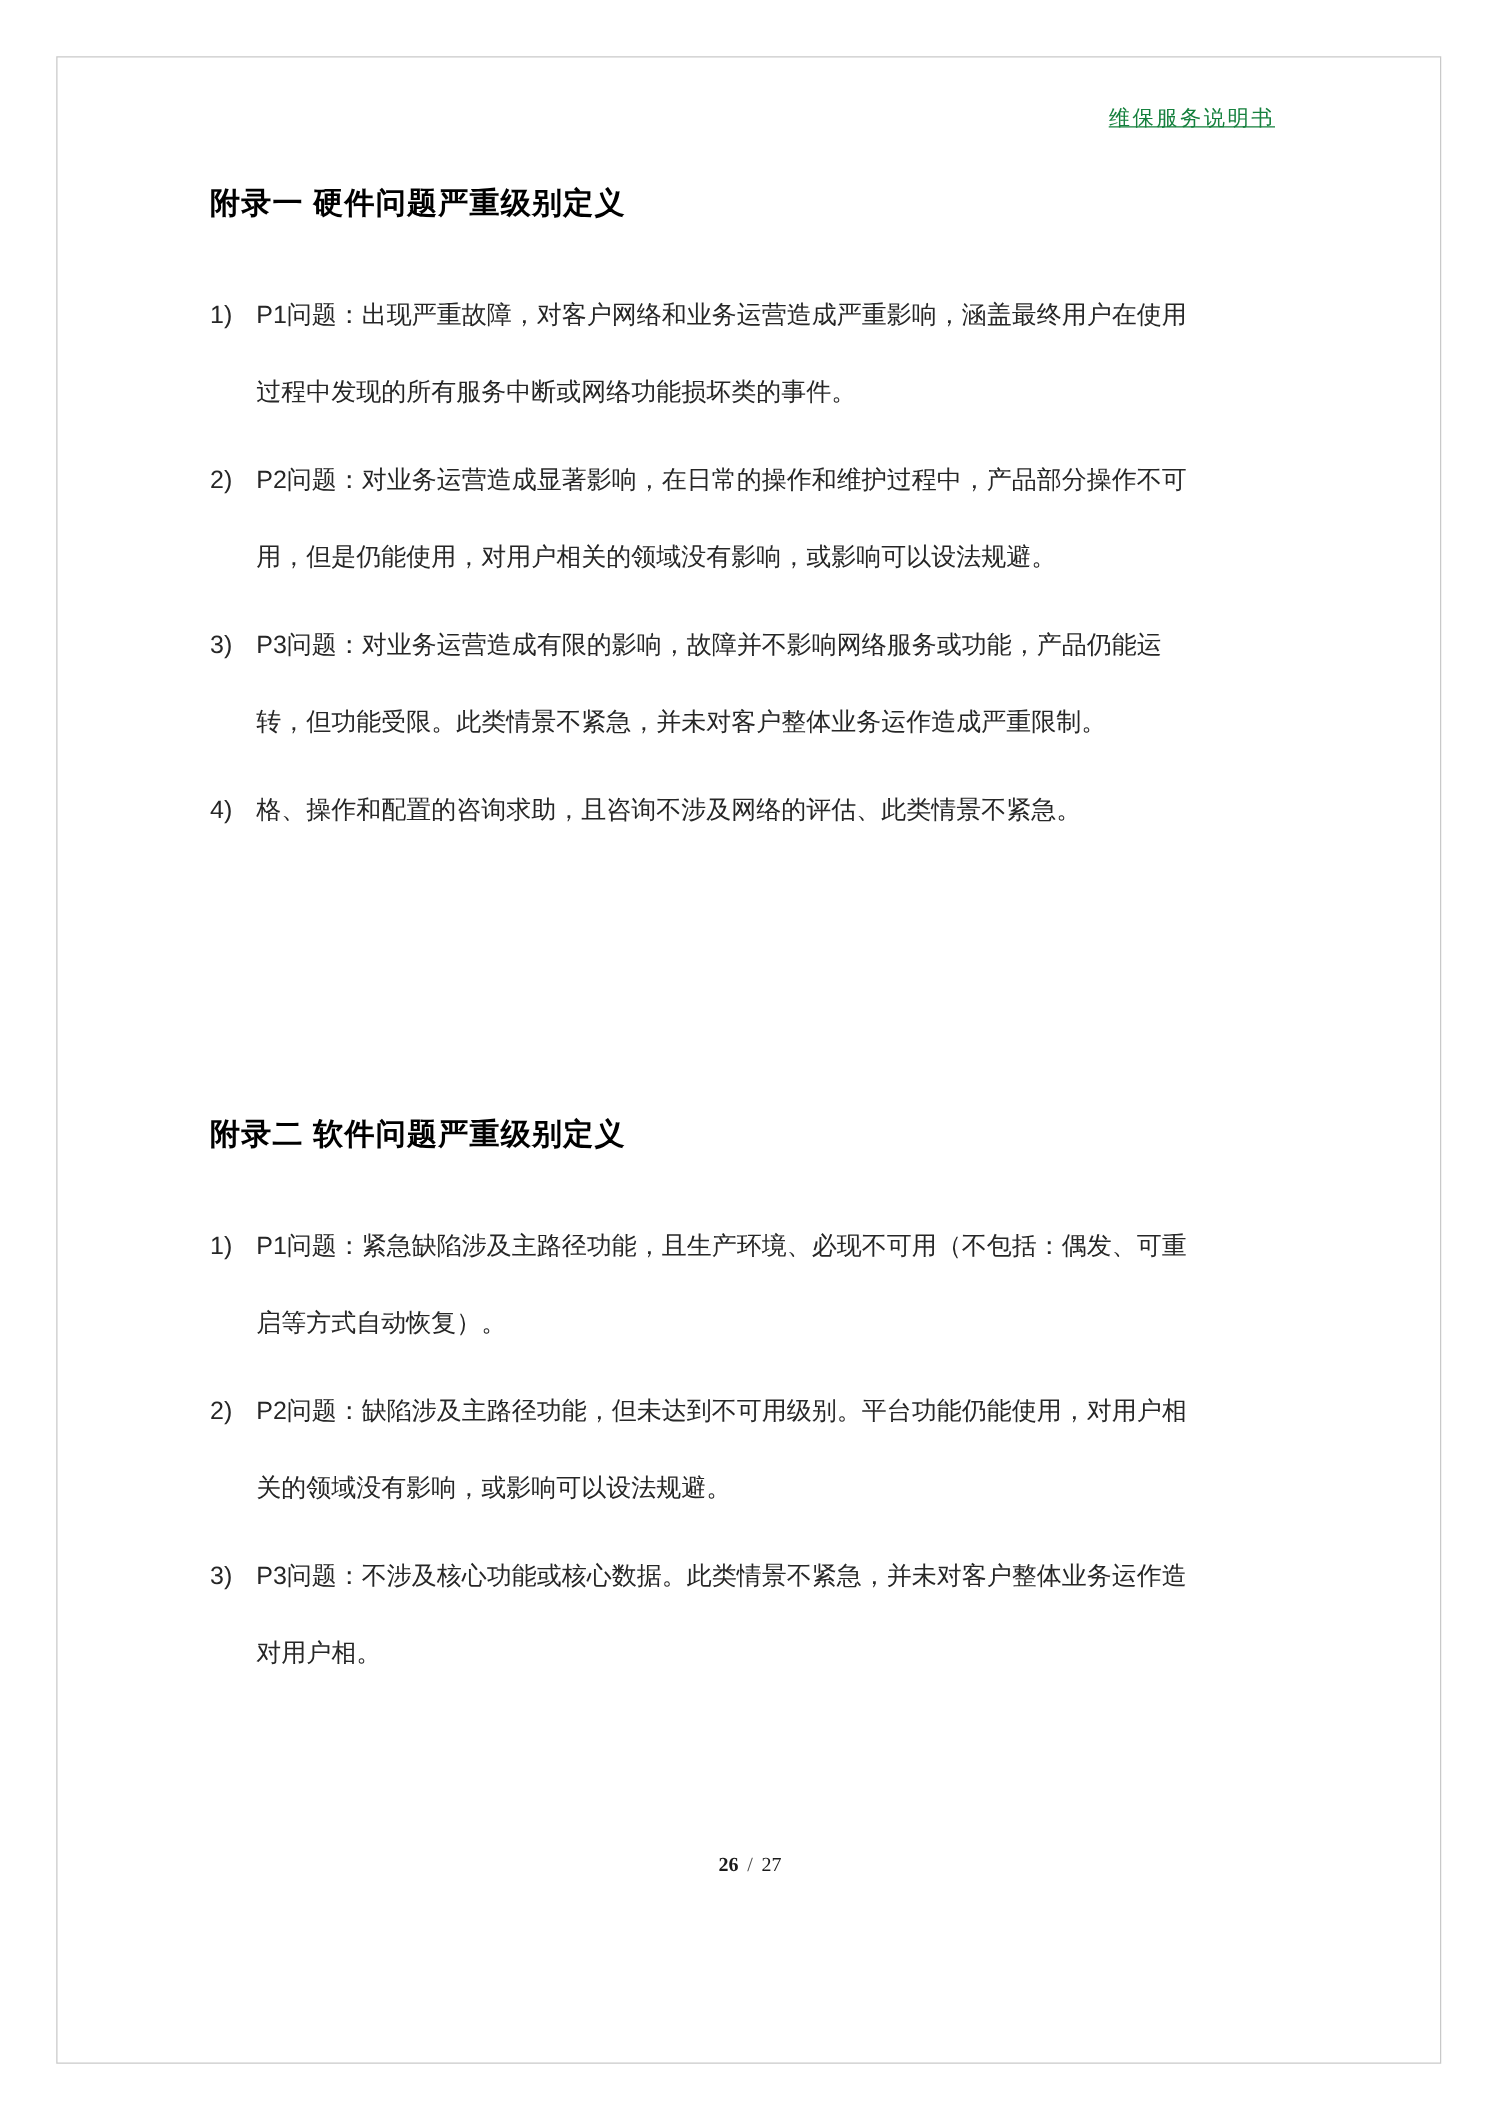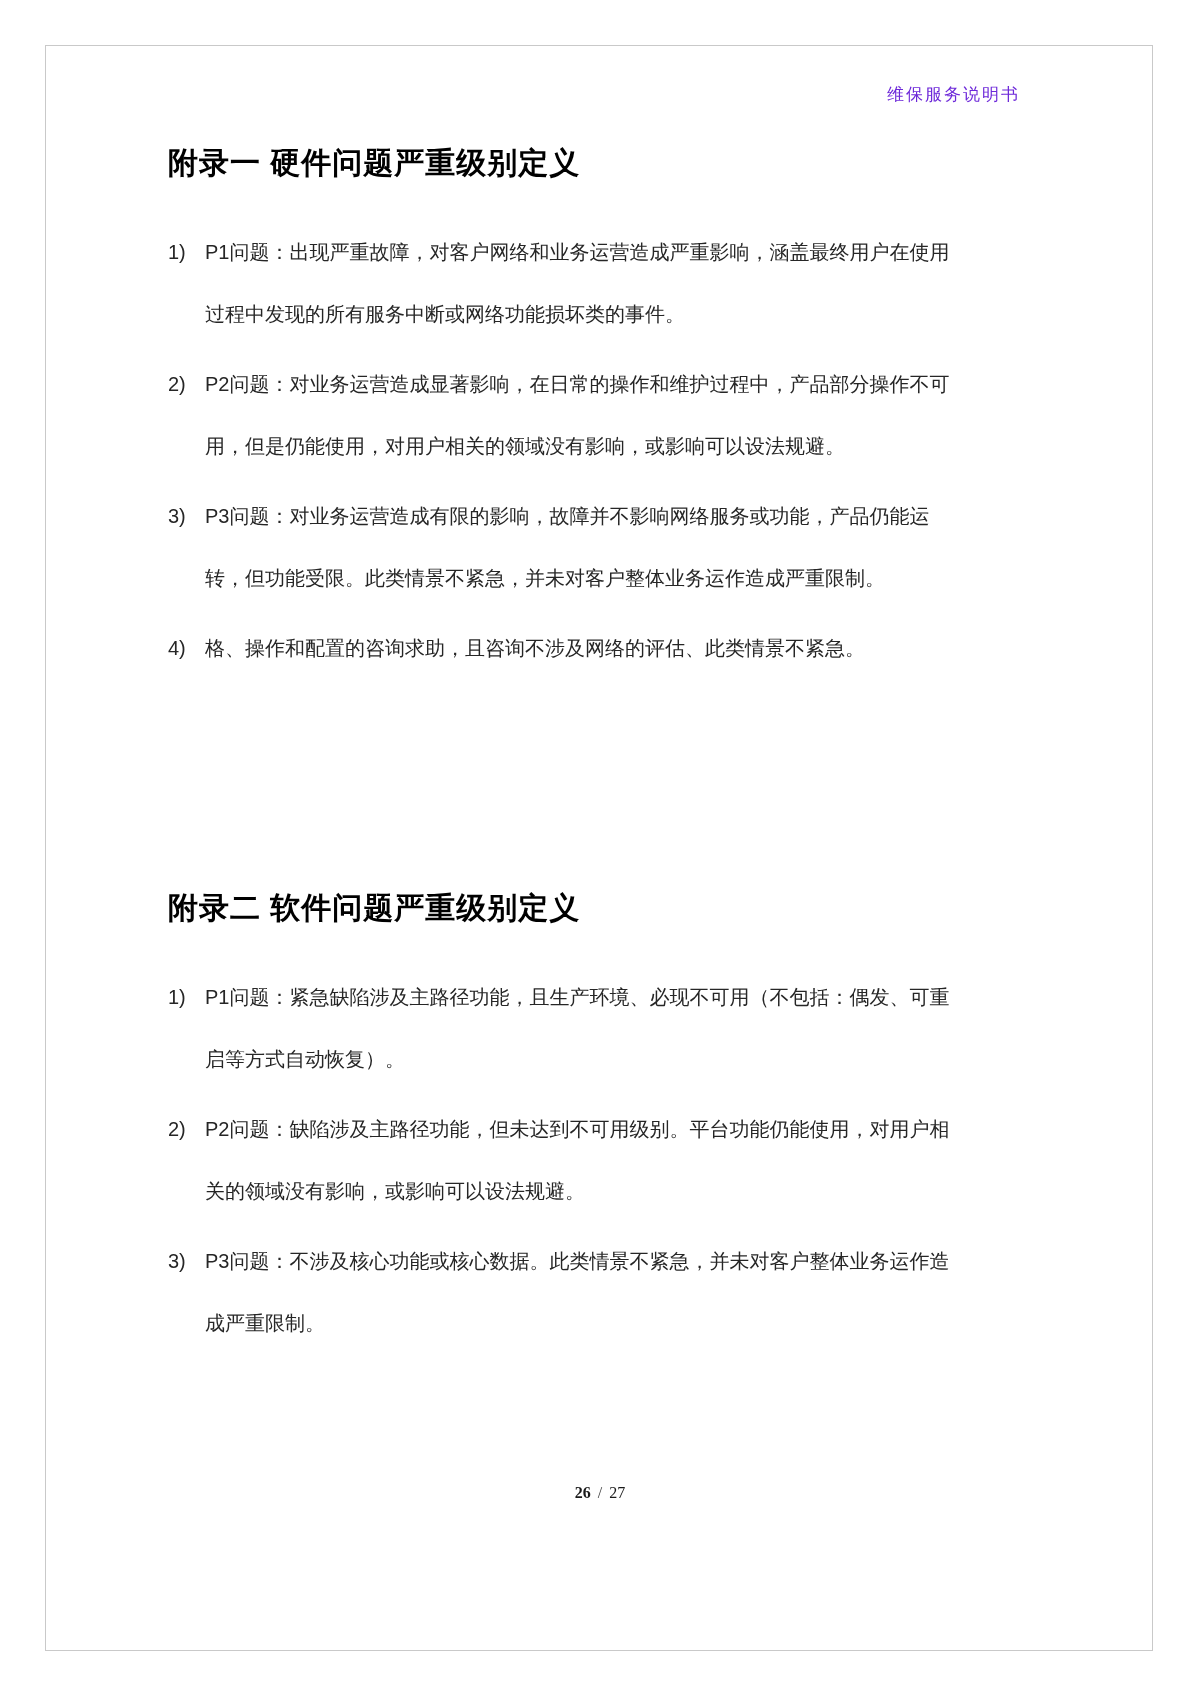--- a/index.html
+++ b/index.html
@@ -23,33 +23,34 @@
     border: 1px solid #c9c9c9;
     pointer-events: none;
   }
   .doc-header {
     position: absolute;
     top: 83px;
     right: 180px;
     font-family: "Liberation Serif", serif;
     font-size: 17px;
     letter-spacing: 2px;
-    color: #6d28d9;
+    color: #15803d;
+    text-decoration: underline;
   }
   .doc-body { position: absolute; inset: 0; }
   .appendix {
     position: absolute;
     left: 168px;
     width: 790px;
   }
   .appendix:nth-of-type(1) { top: 140px; }
   .appendix:nth-of-type(2) { top: 885px; }
   .appendix-title {
     margin: 0;
-    font-size: 30px;
+    font-size: 24px;
     font-weight: 800;
     line-height: 45px;
     letter-spacing: 1px;
     color: #000000;
     white-space: nowrap;
   }
   .appendix-list {
     list-style: none;
     margin: 36px 0 0 0;
     padding: 0;
@@ -148,21 +149,21 @@
     <div class="item-text">
               <div class="text-line">P2问题：缺陷涉及主路径功能，但未达到不可用级别。平台功能仍能使用，对用户相</div>
               <div class="text-line">关的领域没有影响，或影响可以设法规避。</div>
             </div>
   </li>
 
   <li class="list-item">
     <span class="item-marker">3)</span>
     <div class="item-text">
               <div class="text-line">P3问题：不涉及核心功能或核心数据。此类情景不紧急，并未对客户整体业务运作造</div>
-              <div class="text-line">成严重限制。</div>
+              <div class="text-line">对用户相。</div>
             </div>
   </li>
 </ol>
   </section>
 </main>
 
   <footer class="doc-footer">
     <span class="pg-num-bold">26</span><span class="pg-sep">/</span><span>27</span>
   </footer>
 </div>

